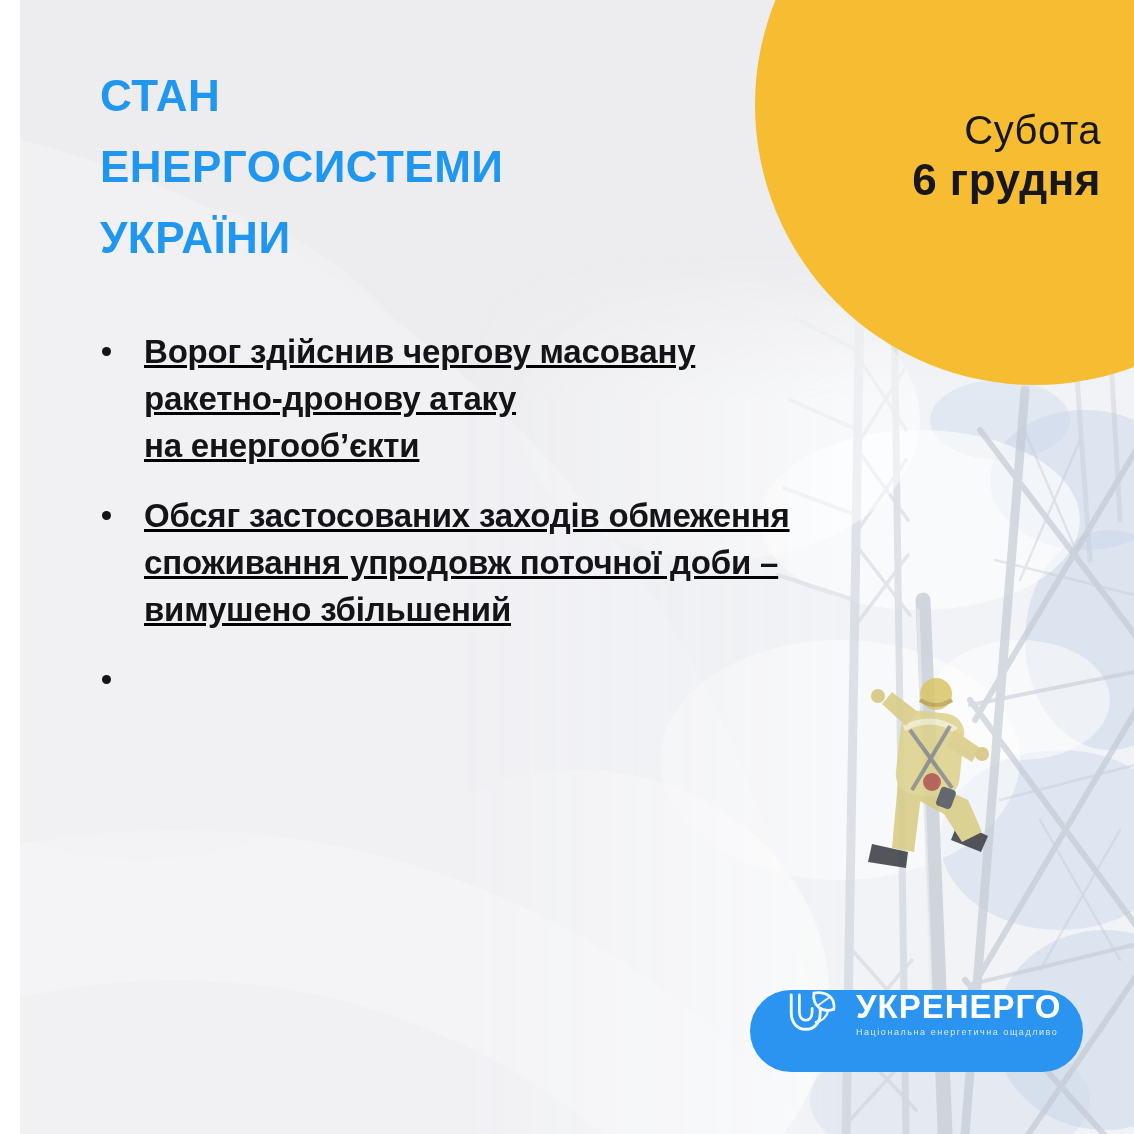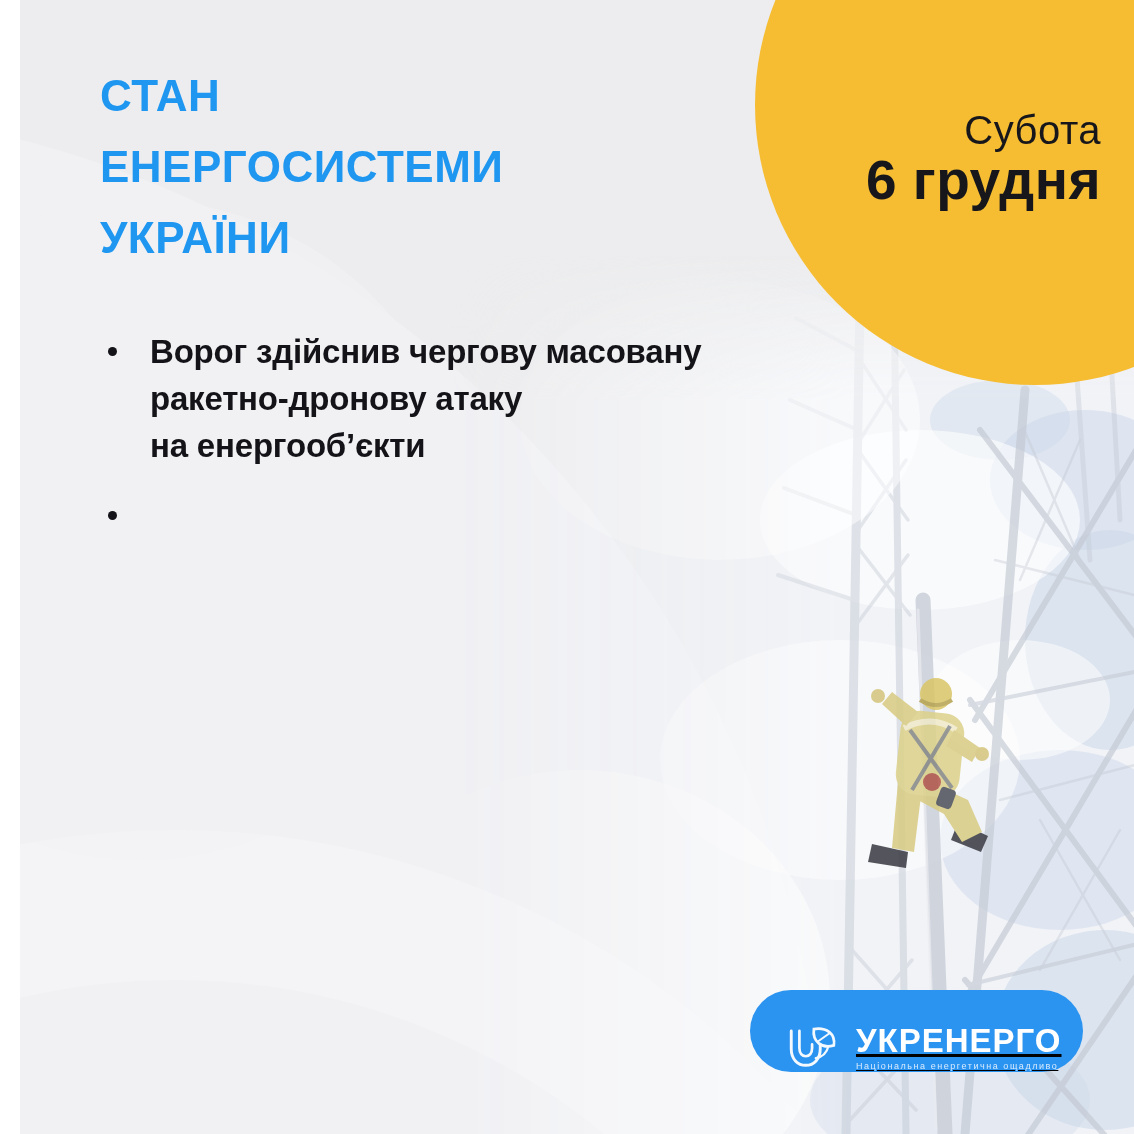--- a/index.html
+++ b/index.html
@@ -24,39 +24,40 @@
     z-index:2;
   }
   .date-badge{
     position:absolute;
     top:106px;right:53px;
     text-align:right;
     color:#17171B;
     z-index:5;
   }
   .date-weekday{font-size:40px;font-weight:400;line-height:49px;letter-spacing:.5px;}
-  .date-day{font-size:55px;font-weight:700;line-height:50px;letter-spacing:.5px;}
+  .date-day{font-size:44px;font-weight:700;line-height:50px;letter-spacing:.5px;}
   
   .poster-title{
     position:absolute;
     left:80px;top:60px;
     font-size:44px;line-height:71px;
     font-weight:700;
     letter-spacing:.5px;
     color:var(--title-blue,#1F97F0);
     white-space:nowrap;
     z-index:5;
   }
   
   .bullet-list{
     position:absolute;
-    left:86px;top:328px;
+    left:80px;top:328px;
     margin:0;padding:0;
     list-style:none;
     z-index:5;
+    text-decoration:underline;
   }
   .bullet-item{display:flex;margin:0 0 23px 0;}
   .bullet-dot{
     flex:none;
     width:9px;height:9px;border-radius:50%;
     background:#141418;
     margin:19px 0 0 2px;
   }
   .bullet-text{
     margin-left:33px;
@@ -67,24 +68,23 @@
     letter-spacing:-0.2px;
   }
   
   .logo-pill{
     position:absolute;
     left:730px;top:990px;
     width:333px;height:82px;
     box-sizing:border-box;
     border-radius:42px;
     background:var(--logo-blue,#2B93F0);
-    display:flex;align-items:flex-end;
+    display:flex;align-items:flex-start;
     padding-left:34px;
     z-index:5;
-    text-decoration:underline;
   }
   .logo-mark{flex:none;width:58px;height:46px;}
   .logo-textwrap{margin-left:14px;min-width:0;}
   .logo-name{
     font-size:33px;line-height:34px;
     font-weight:700;color:#ffffff;
     letter-spacing:1px;white-space:nowrap;
   }
   .logo-tagline{
     font-size:9px;line-height:11px;
@@ -230,20 +230,24 @@
 
   <h1 class="poster-title" style="margin:0;">СТАН<br>ЕНЕРГОСИСТЕМИ<br>УКРАЇНИ</h1>
 
   <ul class="bullet-list">
       <li class="bullet-item">
         <span class="bullet-dot"></span>
         <span class="bullet-text">Ворог здійснив чергову масовану<br>ракетно-дронову атаку<br>на енергооб’єкти</span>
       </li>
       <li class="bullet-item">
         <span class="bullet-dot"></span>
+        <span class="bullet-text">Обсяг застосованих заходів обмеження<br>споживання упродовж поточної доби –<br>вимушено збільшений</span>
+      </li>
+      <li class="bullet-item">
+        <span class="bullet-dot"></span>
       </li>
     </ul>
 
   <div class="logo-pill">
     <svg class="logo-mark" viewBox="0 0 64 50" aria-hidden="true">
       <g stroke="#FFFFFF" fill="none" stroke-linecap="round" opacity="0.95">
         <path d="M8 5 V25 C8 36 15 43 24 43 C33 43 40 36 40 25 V20" stroke-width="3.2"></path>
         <path d="M17 5 V24 C17 29.5 20 33 24 33 C28 33 31 29.5 31 24 V20" stroke-width="3"></path>
         <path d="M33 3 C47 1 57 8 55 21 C42 25 31 17 33 3 Z" stroke-width="3"></path>
         <path d="M37 17 L51 7" stroke-width="2.2"></path>

